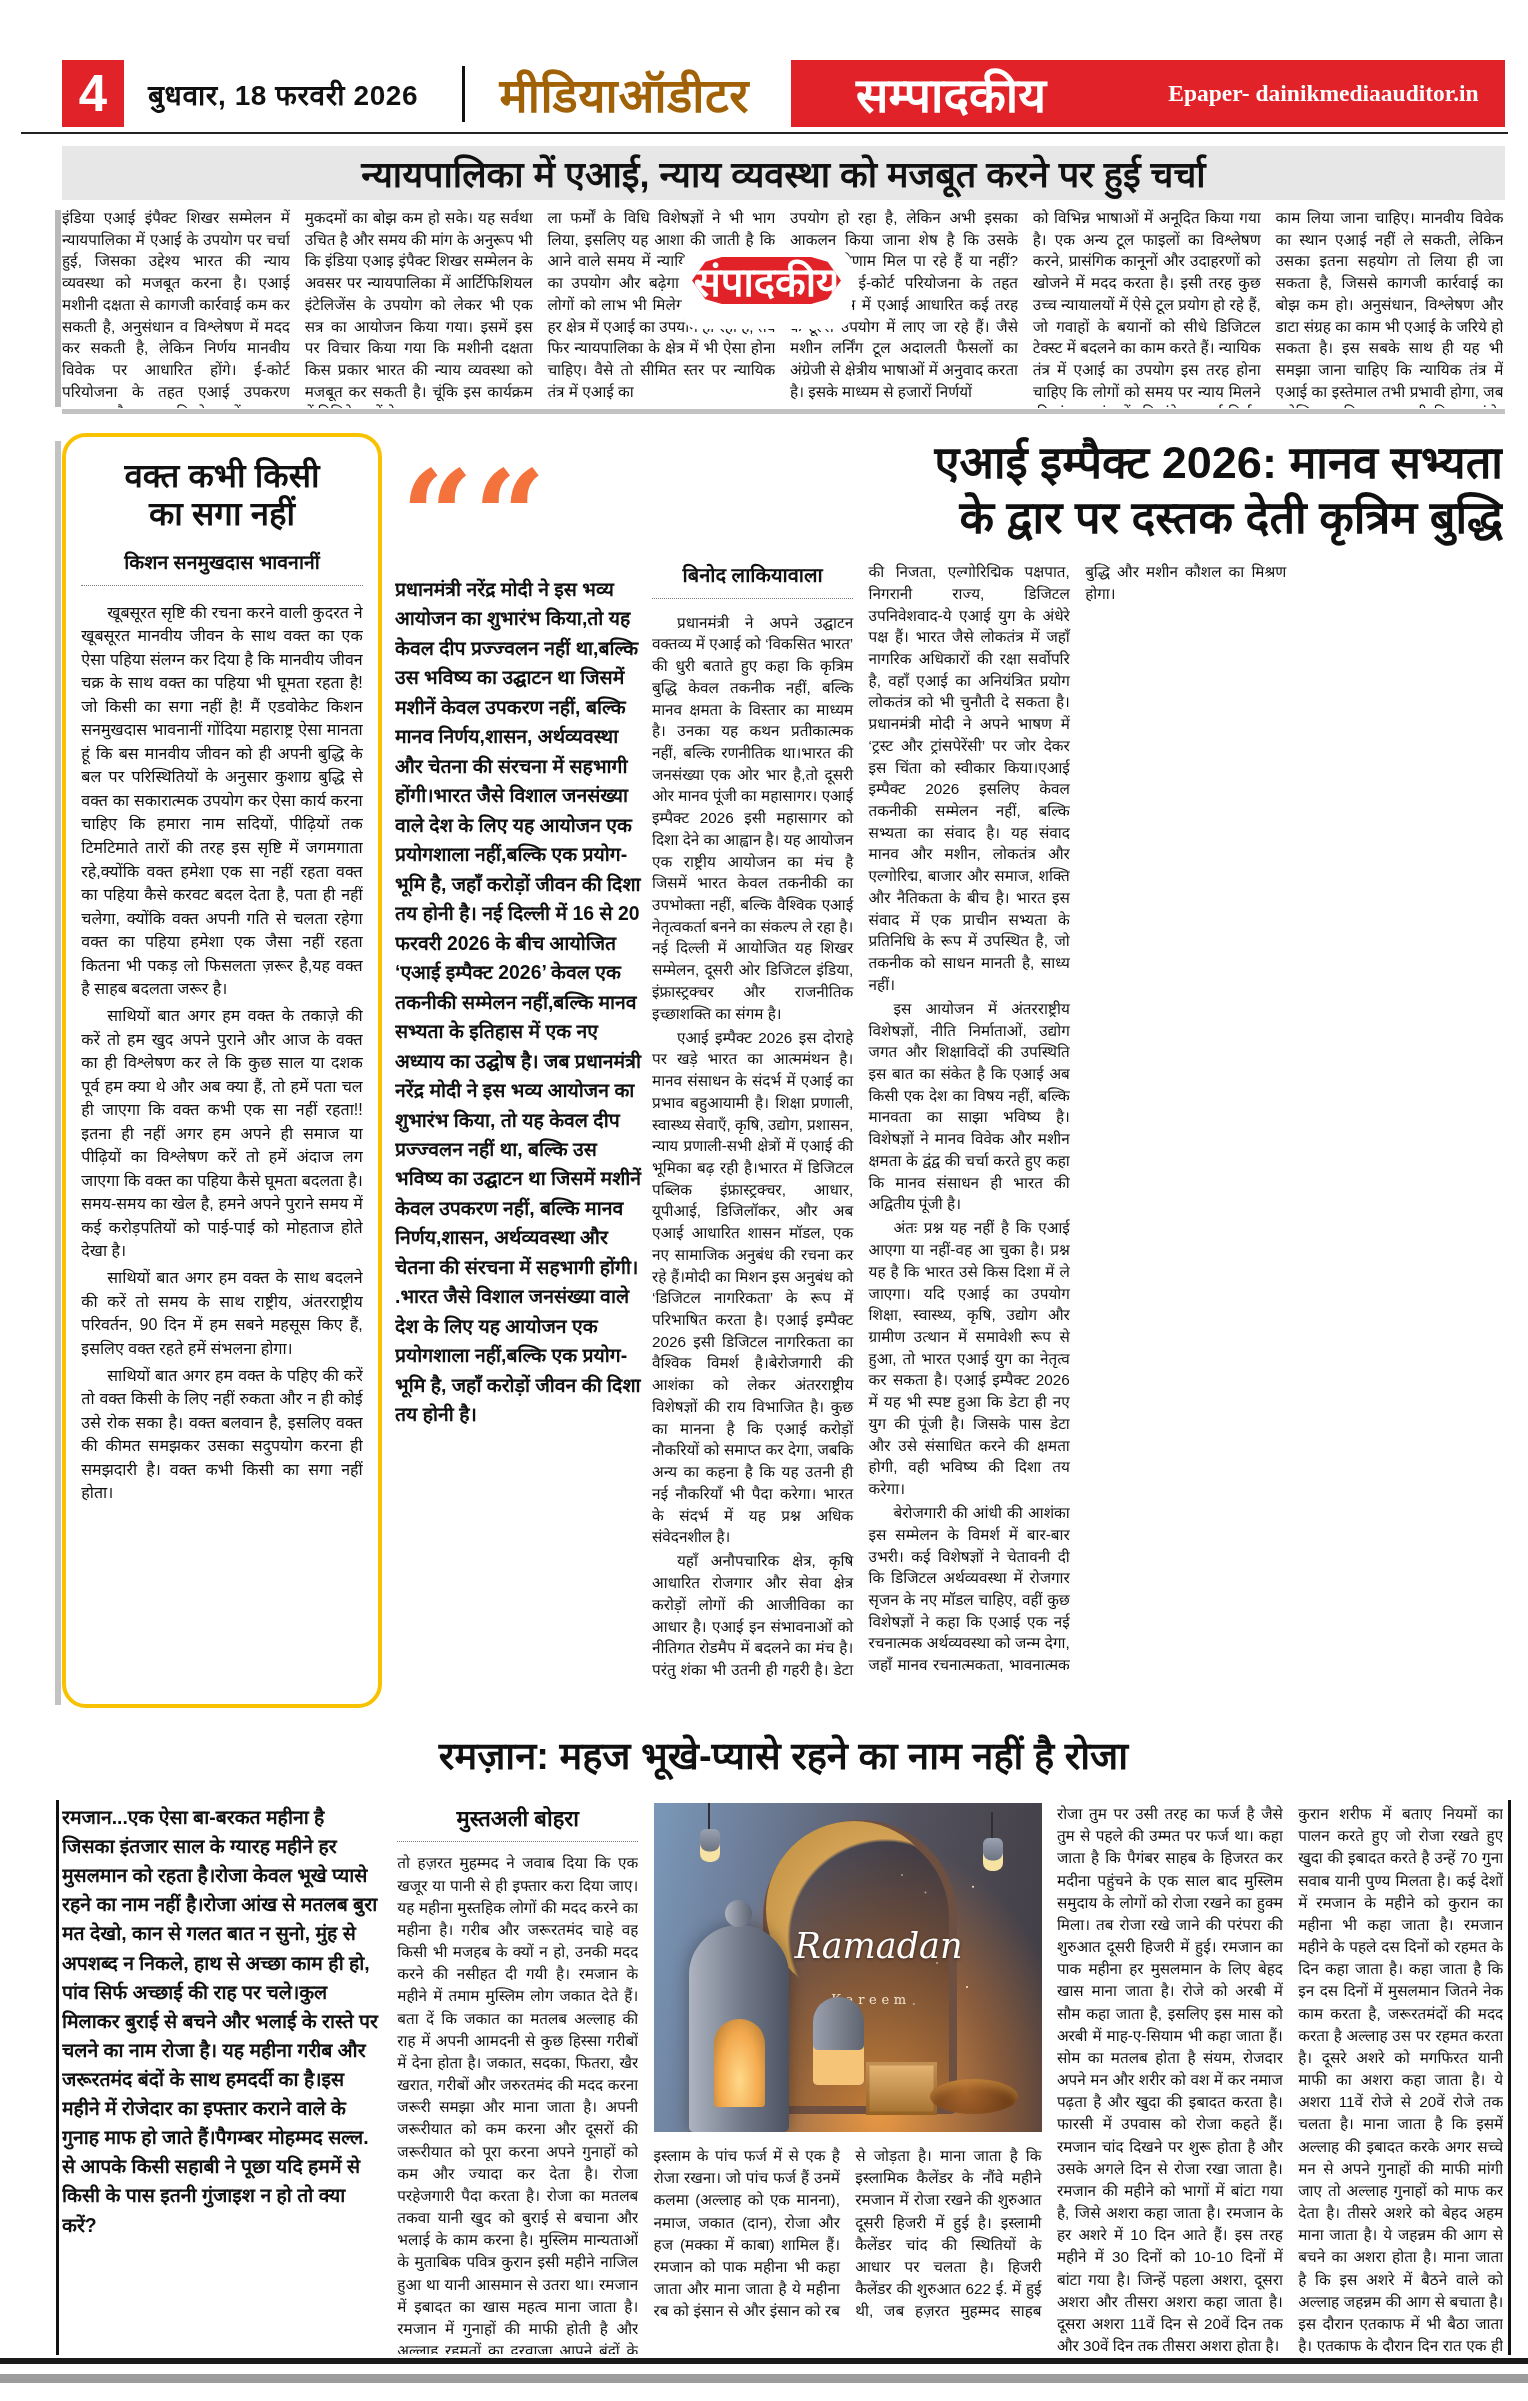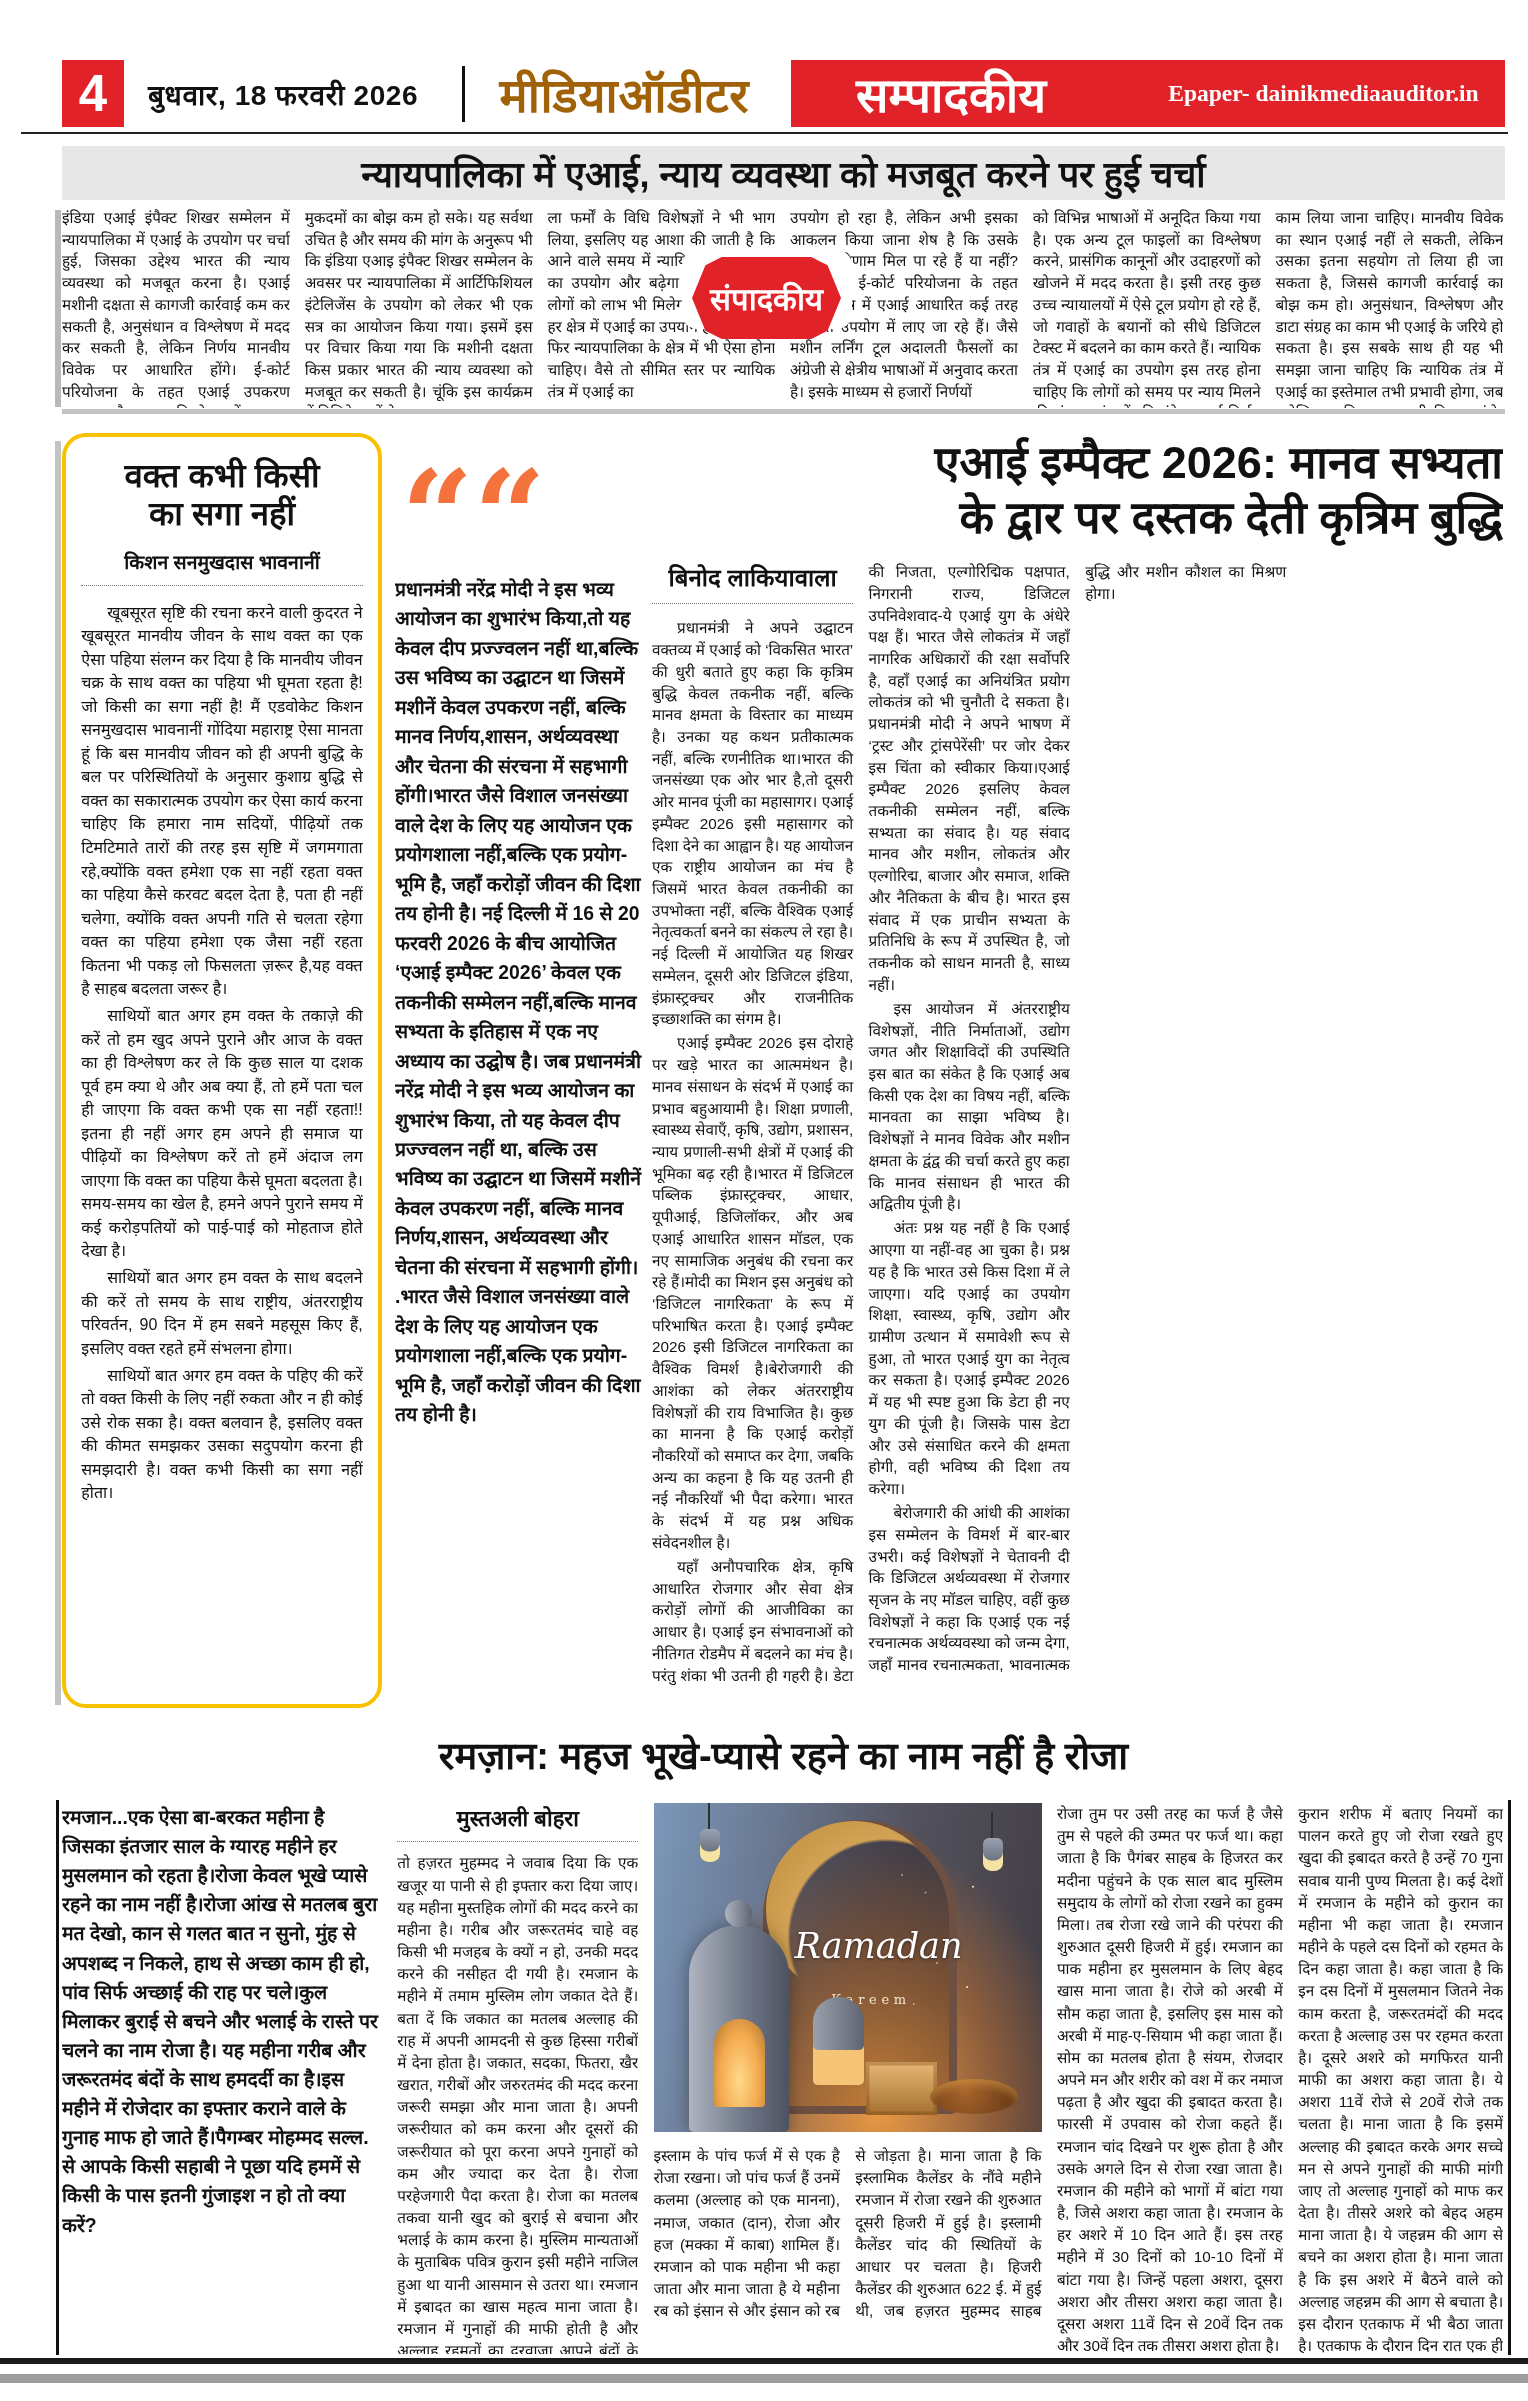--- a/index.html
+++ b/index.html
@@ -21,43 +21,43 @@
 
   
   .top-band{position:absolute;left:62px;top:146px;width:1443px;height:54px;background:#e7e7e7;
             display:flex;align-items:center;justify-content:center;}
   .top-band h1{margin:0;font-size:36px;font-weight:800;}
   .top-cols{position:absolute;left:62px;top:207px;width:1443px;height:201px;display:flex;gap:14.7px;}
   .tcol{width:228px;height:201px;overflow:hidden;text-align:justify;font-size:15.3px;line-height:1.42;}
   .shadow-v1{position:absolute;left:55px;top:210px;width:5.9px;height:197px;background:#b9b9b9;}
   .shadow-h1{position:absolute;left:62px;top:409px;width:1443px;height:4.7px;background:#c3c3c3;}
   .badge-bg{position:absolute;left:682px;top:250px;width:170px;height:79px;background:#ffffff;border-radius:15.3px;}
-  .edit-badge{position:absolute;left:692px;top:257px;width:149px;height:82px;background:#e12228;color:#fff;
-              display:flex;align-items:center;justify-content:center;font-size:31px;font-weight:bold;
+  .edit-badge{position:absolute;left:692px;top:257px;width:149px;height:47px;background:#e12228;color:#fff;
+              display:flex;align-items:center;justify-content:center;font-size:40px;font-weight:bold;
               clip-path:polygon(0 50%,9% 10%,20% 0,80% 0,91% 10%,100% 50%,91% 90%,80% 100%,20% 100%,9% 90%);}
 
   
   .shadow-v2{position:absolute;left:55px;top:441px;width:5.9px;height:1264px;background:#c3c3c3;}
   .left-box{position:absolute;left:62px;top:433px;width:320px;height:1275px;box-sizing:border-box;
             border:4.7px solid #f8c200;border-radius:24px;padding:15.3px 15.3px 11.8px 15.3px;overflow:hidden;background:#fff;}
   .left-box h2{margin:4.7px 0 15.3px 0;text-align:center;font-size:33px;line-height:1.15;font-weight:800;}
   .left-author{text-align:center;font-size:19.4px;font-weight:bold;padding-bottom:9.4px;border-bottom:1.8px dotted #777;margin-bottom:15.3px;}
   .left-body{font-size:16px;line-height:1.47;text-align:justify;height:1034px;overflow:hidden;}
   .left-body p{margin:0 0 3.5px 0;text-indent:26px;}
 
   .quote-col{position:absolute;left:395px;top:441px;width:247px;height:1264px;overflow:hidden;}
   .qmarks{color:#f4723c;font-family:"DejaVu Serif",serif;font-size:126px;line-height:.55;font-weight:bold;}
   .qmarks.top{margin:41px 0 23.5px 5.9px;}
   .quote-text{font-size:19.4px;line-height:1.52;font-weight:bold;text-align:left;}
 
   .main-story{position:absolute;left:652px;top:436px;width:851px;height:1272px;overflow:hidden;}
   .main-story h1{margin:0 0 15.3px 0;text-align:right;font-size:45px;line-height:1.22;font-weight:800;}
   .main-cols{column-count:4;column-gap:15.3px;column-fill:auto;height:1128px;overflow:hidden;
              font-size:15.3px;line-height:1.42;text-align:justify;}
-  .main-byline{break-inside:avoid;text-align:center;font-size:24px;font-weight:bold;
+  .main-byline{break-inside:avoid;text-align:center;font-size:20px;font-weight:bold;
                padding-bottom:8.2px;border-bottom:1.8px dotted #777;margin-bottom:13px;}
   .main-cols p{margin:0 0 2.4px 0;text-indent:25px;}
 
   
   .bottom-head{position:absolute;left:62px;top:1728px;width:1443px;text-align:center;}
   .bottom-head h1{margin:0;font-size:38px;font-weight:800;}
   .bottom-rail-l{position:absolute;left:56px;top:1800px;width:2.9px;height:555px;background:#111;}
   .bottom-rail-r{position:absolute;left:1508px;top:1800px;width:2.9px;height:555px;background:#111;}
   .bottom{position:absolute;left:62px;top:1803px;width:1443px;height:551px;display:flex;gap:15.3px;}
   .bcolA{width:320px;height:551px;overflow:hidden;font-size:19.4px;line-height:1.5;font-weight:bold;text-align:left;}

